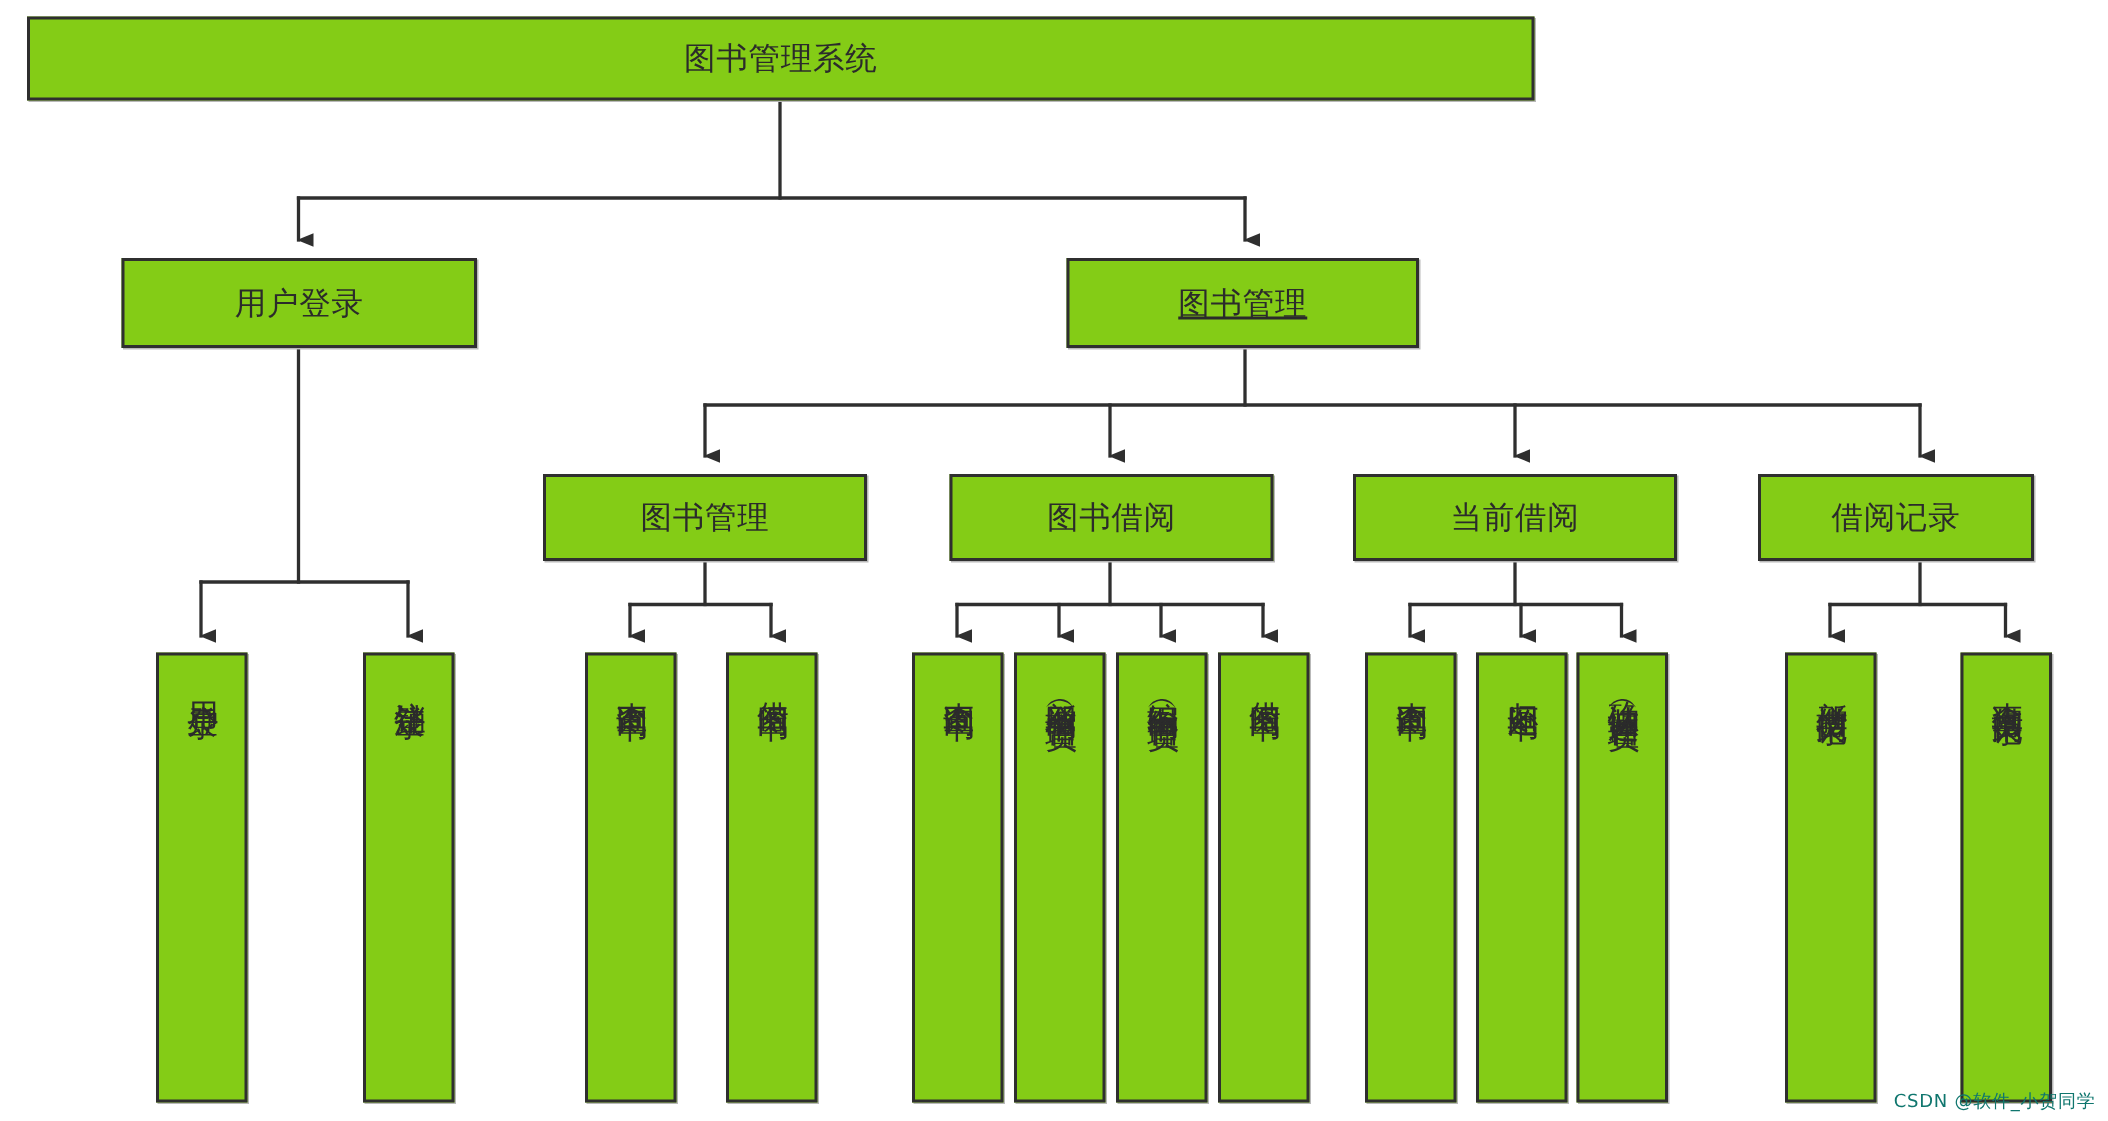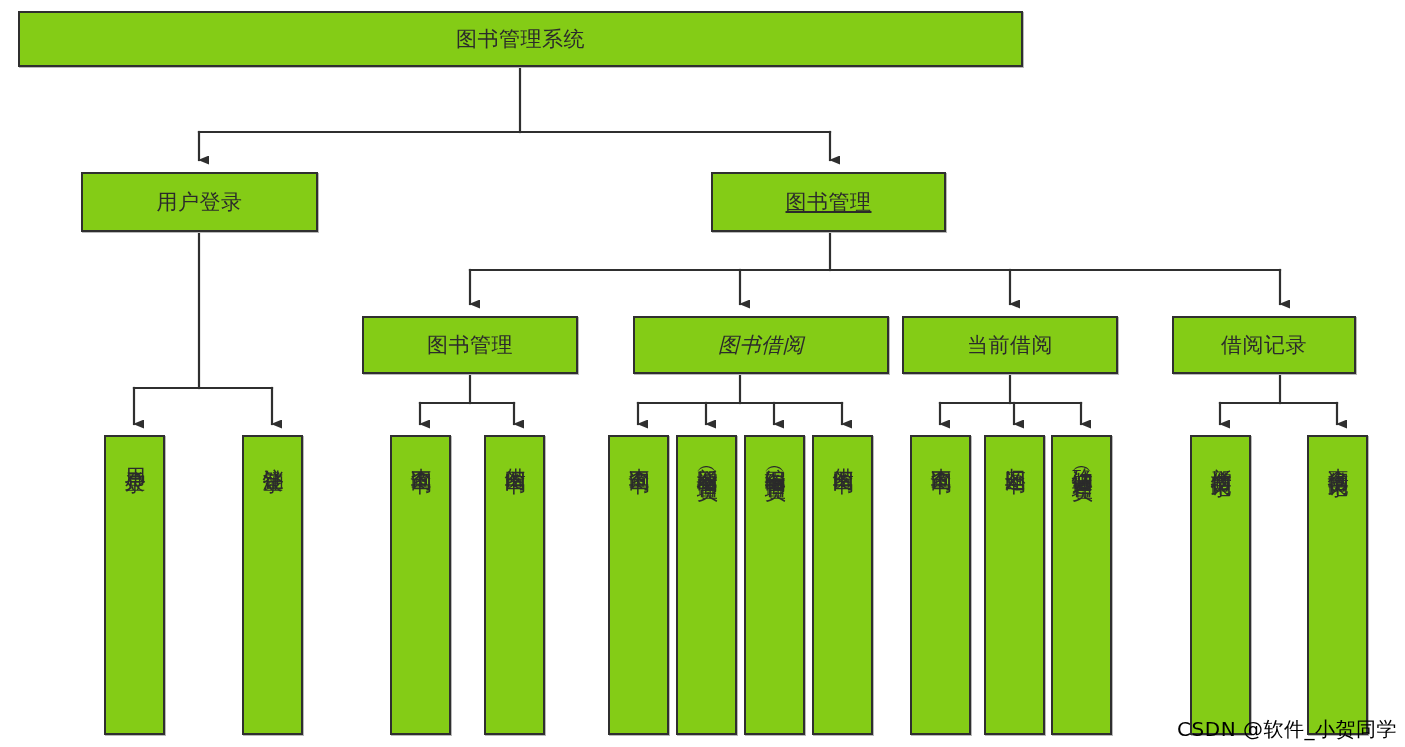--- a/index.html
+++ b/index.html
@@ -60,22 +60,22 @@
     text-orientation: upright;
     font-size: 21px;
     line-height: 1.22;
     letter-spacing: 2px;
     white-space: nowrap;
   }
   .watermark {
     position: absolute;
     right: 8px;
     bottom: 4px;
-    font-size: 20px;
-    color: #000000;
+    font-size: 12px;
+    color: #0f766e;
     white-space: nowrap;
     letter-spacing: 0.5px;
   }
 </style>
 </head>
 <body>
 
 <div id="diagram-root">
 
   <svg class="connectors" viewBox="0 0 1405 747">
@@ -137,21 +137,21 @@
   </div>
 
   <div class="node h" style="left:711px; top:172px; width:235px; height:60px;text-decoration:underline;">
     <span class="node-label">图书管理</span>
   </div>
 
   <div class="node h" style="left:362px; top:316px; width:216px; height:58px;">
     <span class="node-label">图书管理</span>
   </div>
 
-  <div class="node h" style="left:633px; top:316px; width:256px; height:58px;font-style:italic;">
+  <div class="node h" style="left:633px; top:316px; width:216px; height:58px;">
     <span class="node-label">图书借阅</span>
   </div>
 
   <div class="node h" style="left:902px; top:316px; width:216px; height:58px;">
     <span class="node-label">当前借阅</span>
   </div>
 
   <div class="node h" style="left:1172px; top:316px; width:184px; height:58px;">
     <span class="node-label">借阅记录</span>
   </div>

